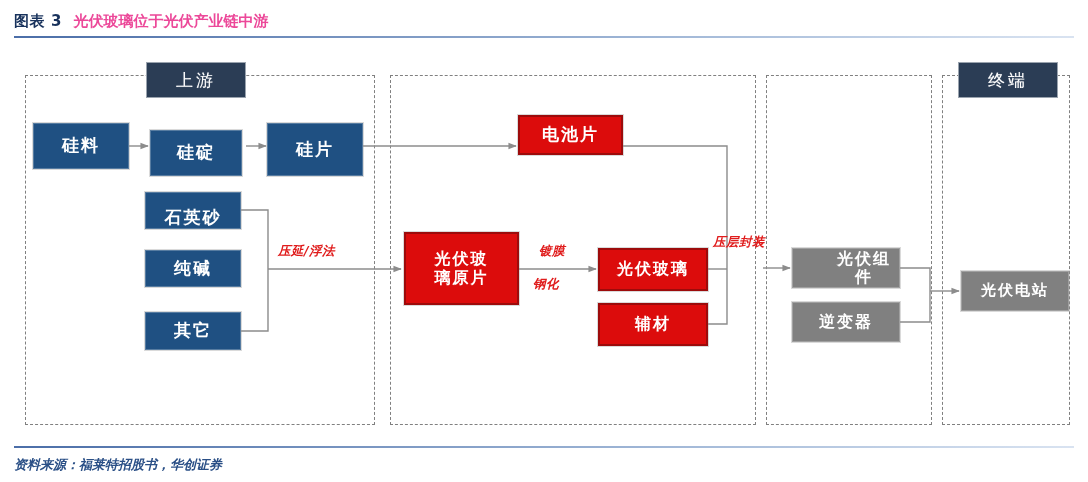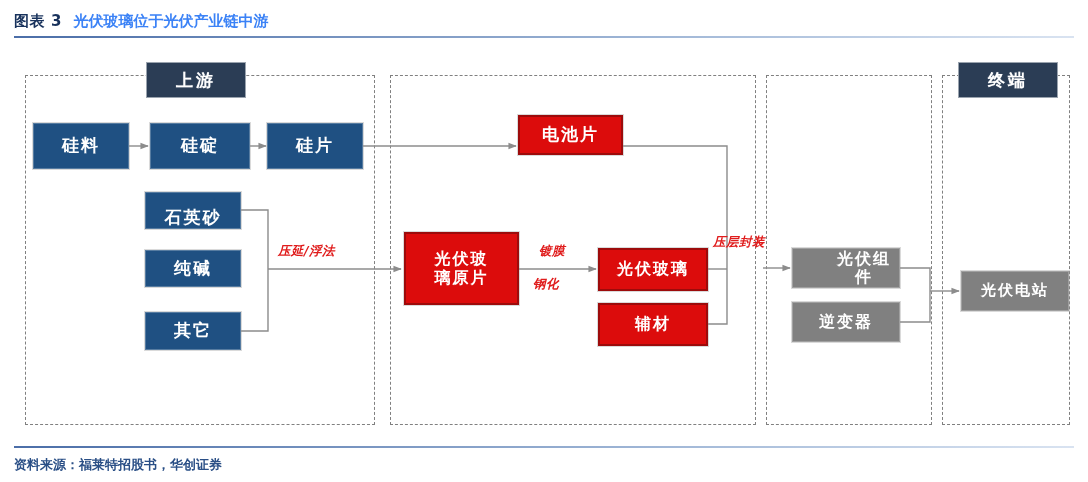--- a/index.html
+++ b/index.html
@@ -18,56 +18,56 @@
     display:flex;align-items:center;
   }
   .title-label{
     font-size:15px;font-weight:bold;color:#18325c;
     letter-spacing:.5px;white-space:nowrap;
   }
   .title-num{
     font-size:15px;font-weight:bold;color:#18325c;margin:0 12px 0 6px;
   }
   .title-text{
-    font-size:15px;font-weight:bold;color:#3b82f6;white-space:nowrap;
+    font-size:15px;font-weight:bold;color:#ec4899;white-space:nowrap;
   }
   .title-rule{
     position:absolute;left:14px;top:36px;width:1060px;height:2px;
     background:linear-gradient(to right,#4b6ea8 0%,#9fb6d6 60%,#d9e3f1 100%);
   }
 
   
   .footer-rule{
     position:absolute;left:14px;top:446px;width:1060px;height:2px;
     background:linear-gradient(to right,#4b6ea8 0%,#9fb6d6 60%,#d9e3f1 100%);
   }
   .footer-text{
     position:absolute;left:14px;top:456px;
-    font-size:13px;font-weight:bold;color:#2a4f86;
+    font-size:13px;font-style:italic;font-weight:bold;color:#2a4f86;
     white-space:nowrap;
   }
 
   
   #wires{position:absolute;left:0;top:0;width:1088px;height:482px;}
 
   
   .panel{
     position:absolute;
     border:1.4px dashed #808080;
     box-sizing:border-box;
     background:transparent;
   }
 
   
   .stage{
     position:absolute;box-sizing:border-box;
     background:#2b3d55;
     border:1px solid #9aa3ae;
     display:flex;align-items:center;justify-content:center;
-    color:#ffffff;font-weight:bold;font-size:17px;
+    color:#ffffff;font-weight:normal;font-size:17px;
     letter-spacing:3px;
     text-shadow:0 0 1px rgba(255,255,255,.4);
   }
 
   
   .node{
     position:absolute;box-sizing:border-box;
     display:flex;align-items:center;justify-content:center;
     text-align:center;
     color:#ffffff;font-weight:bold;
@@ -146,24 +146,24 @@
   <div class="stage" style="left:146px;top:62px;width:100px;height:36px;">
     <span>上游</span>
   </div>
   <div class="stage" style="left:958px;top:62px;width:100px;height:36px;">
     <span>终端</span>
   </div>
 
   <div class="node blue fs17" style="left:33px;top:123px;width:96px;height:46px;">
     <span>硅料</span>
   </div>
-  <div class="node blue fs17" style="left:150px;top:123px;width:100px;height:46px;">
+  <div class="node blue fs17" style="left:150px;top:130px;width:92px;height:46px;">
     <span>硅碇</span>
   </div>
-  <div class="node blue fs17" style="left:267px;top:123px;width:96px;height:46px;">
+  <div class="node blue fs17" style="left:267px;top:123px;width:96px;height:53px;">
     <span>硅片</span>
   </div>
 
   <div class="node blue fs17" style="left:145px;top:192px;width:96px;height:37px;align-items:flex-end;">
     <span>石英砂</span>
   </div>
   <div class="node blue fs17" style="left:145px;top:250px;width:96px;height:37px;">
     <span>纯碱</span>
   </div>
   <div class="node blue fs17" style="left:145px;top:312px;width:96px;height:38px;text-align:right;">

